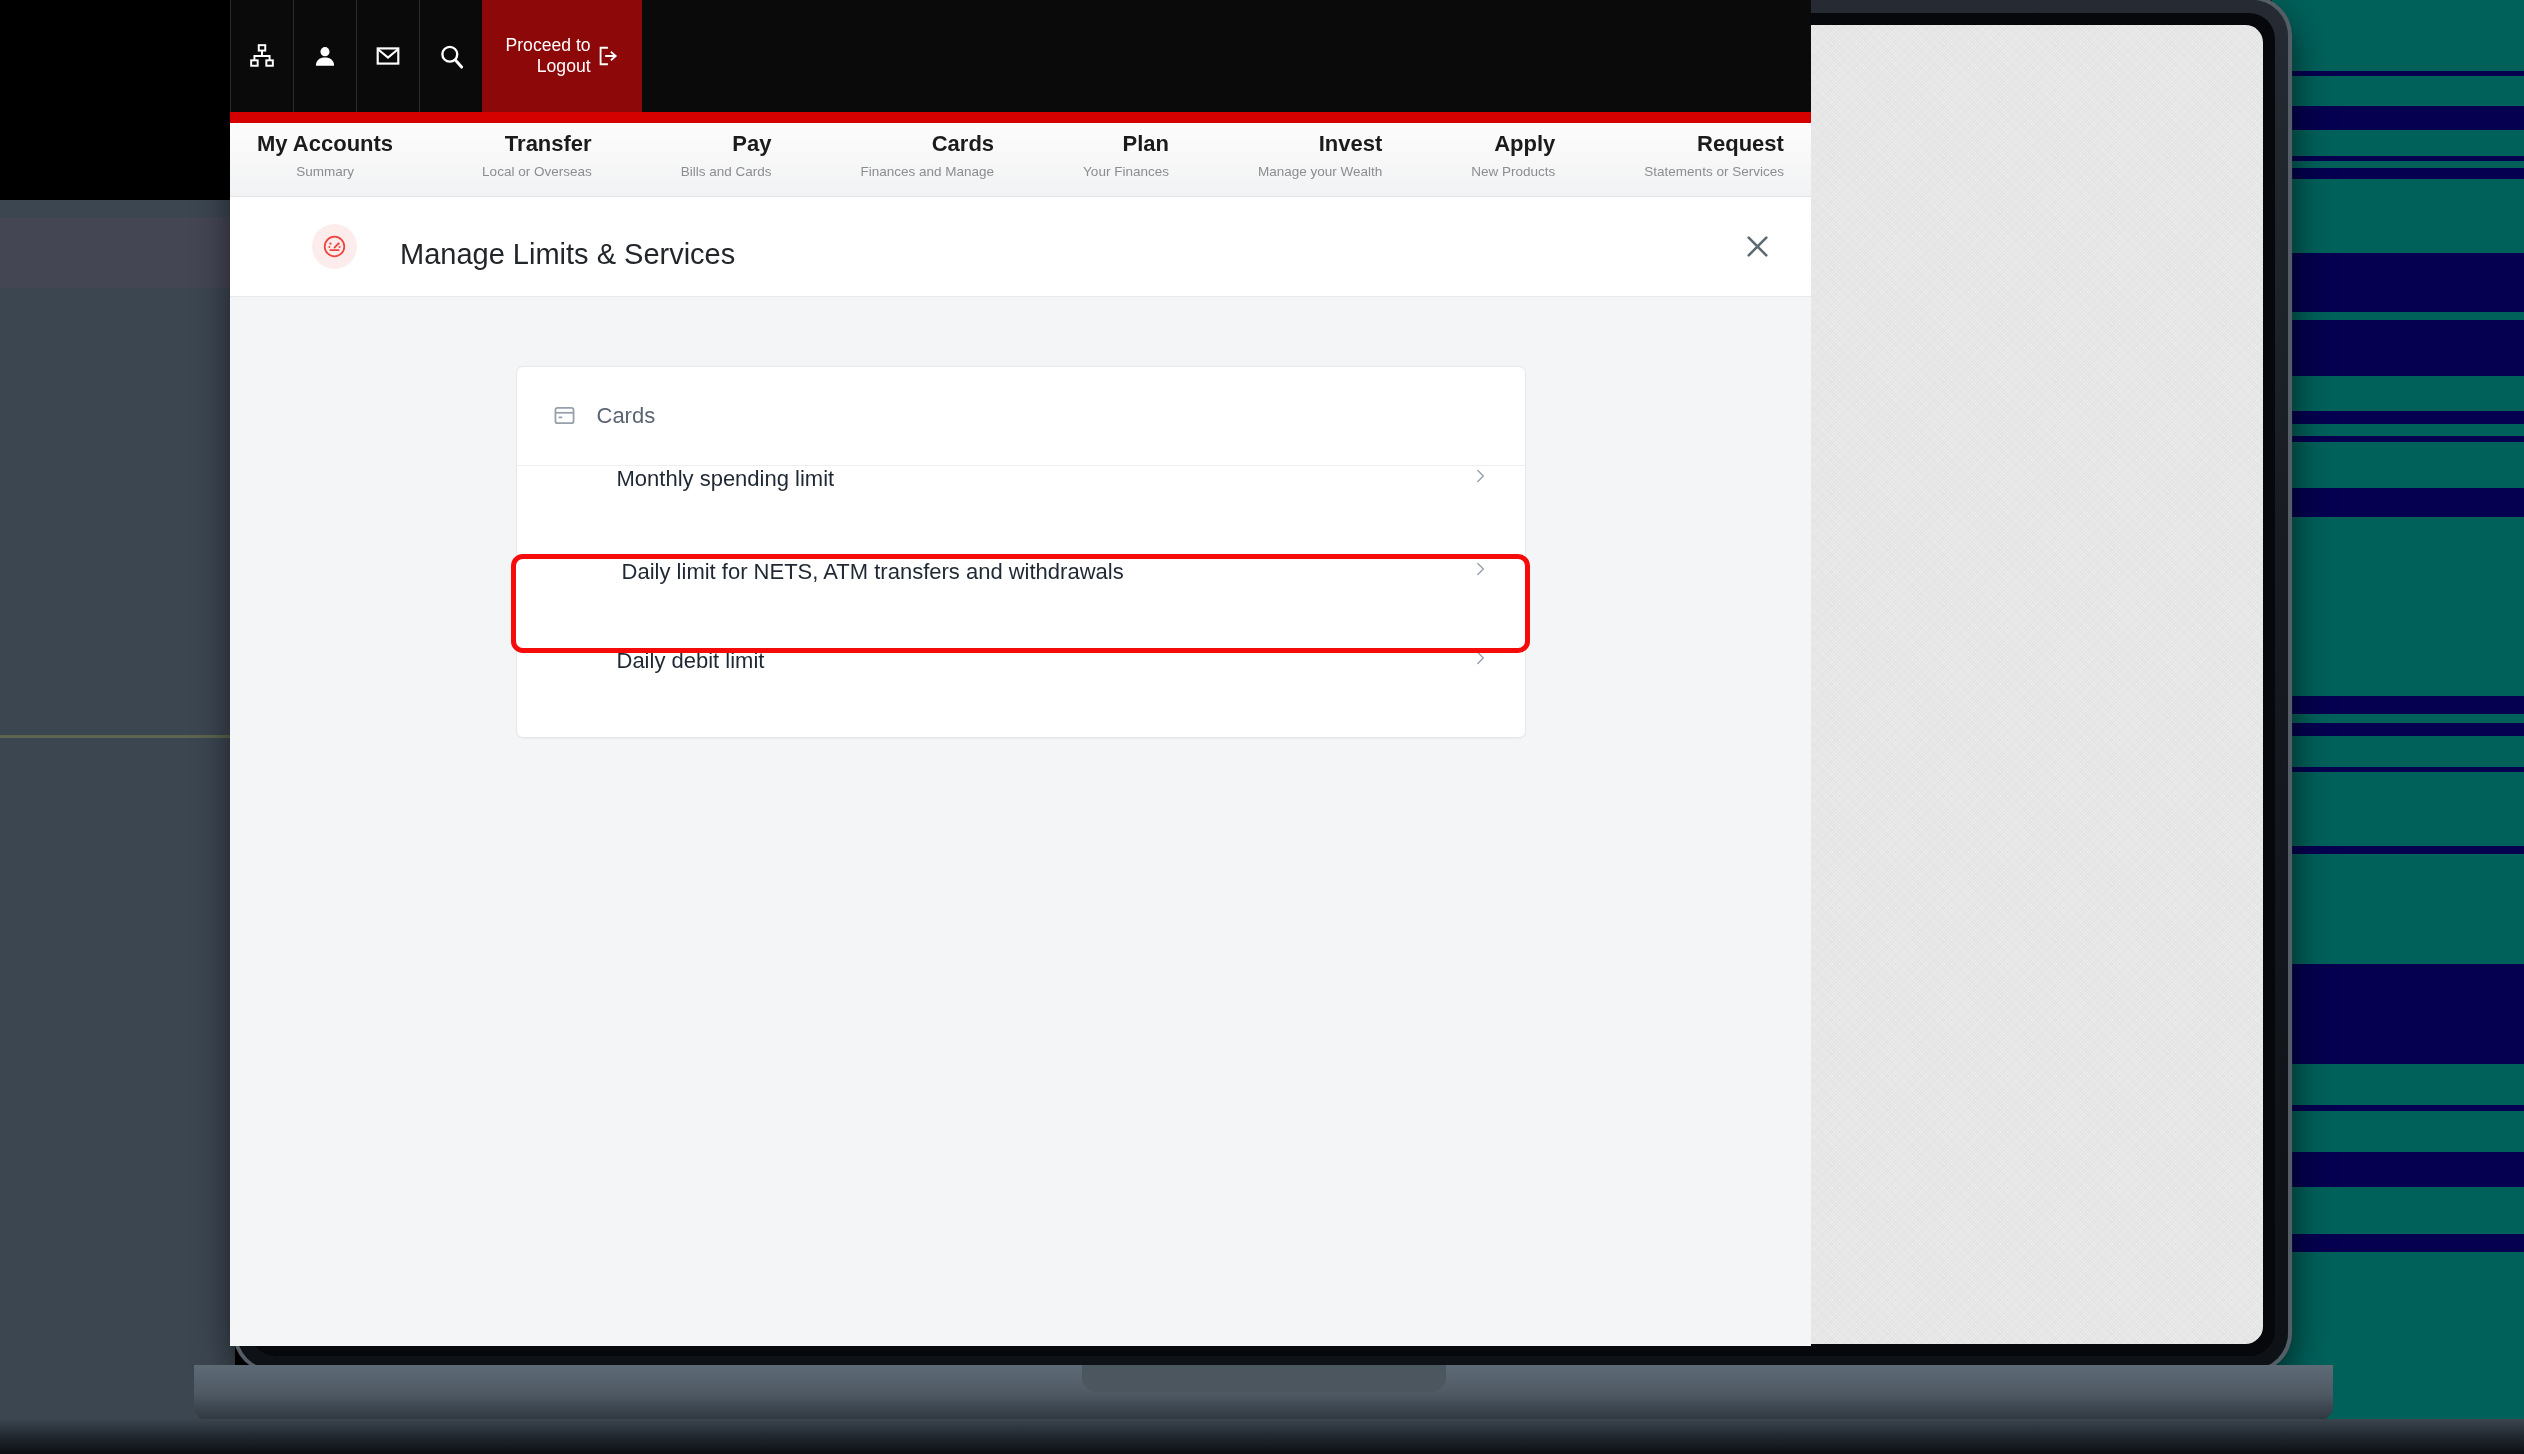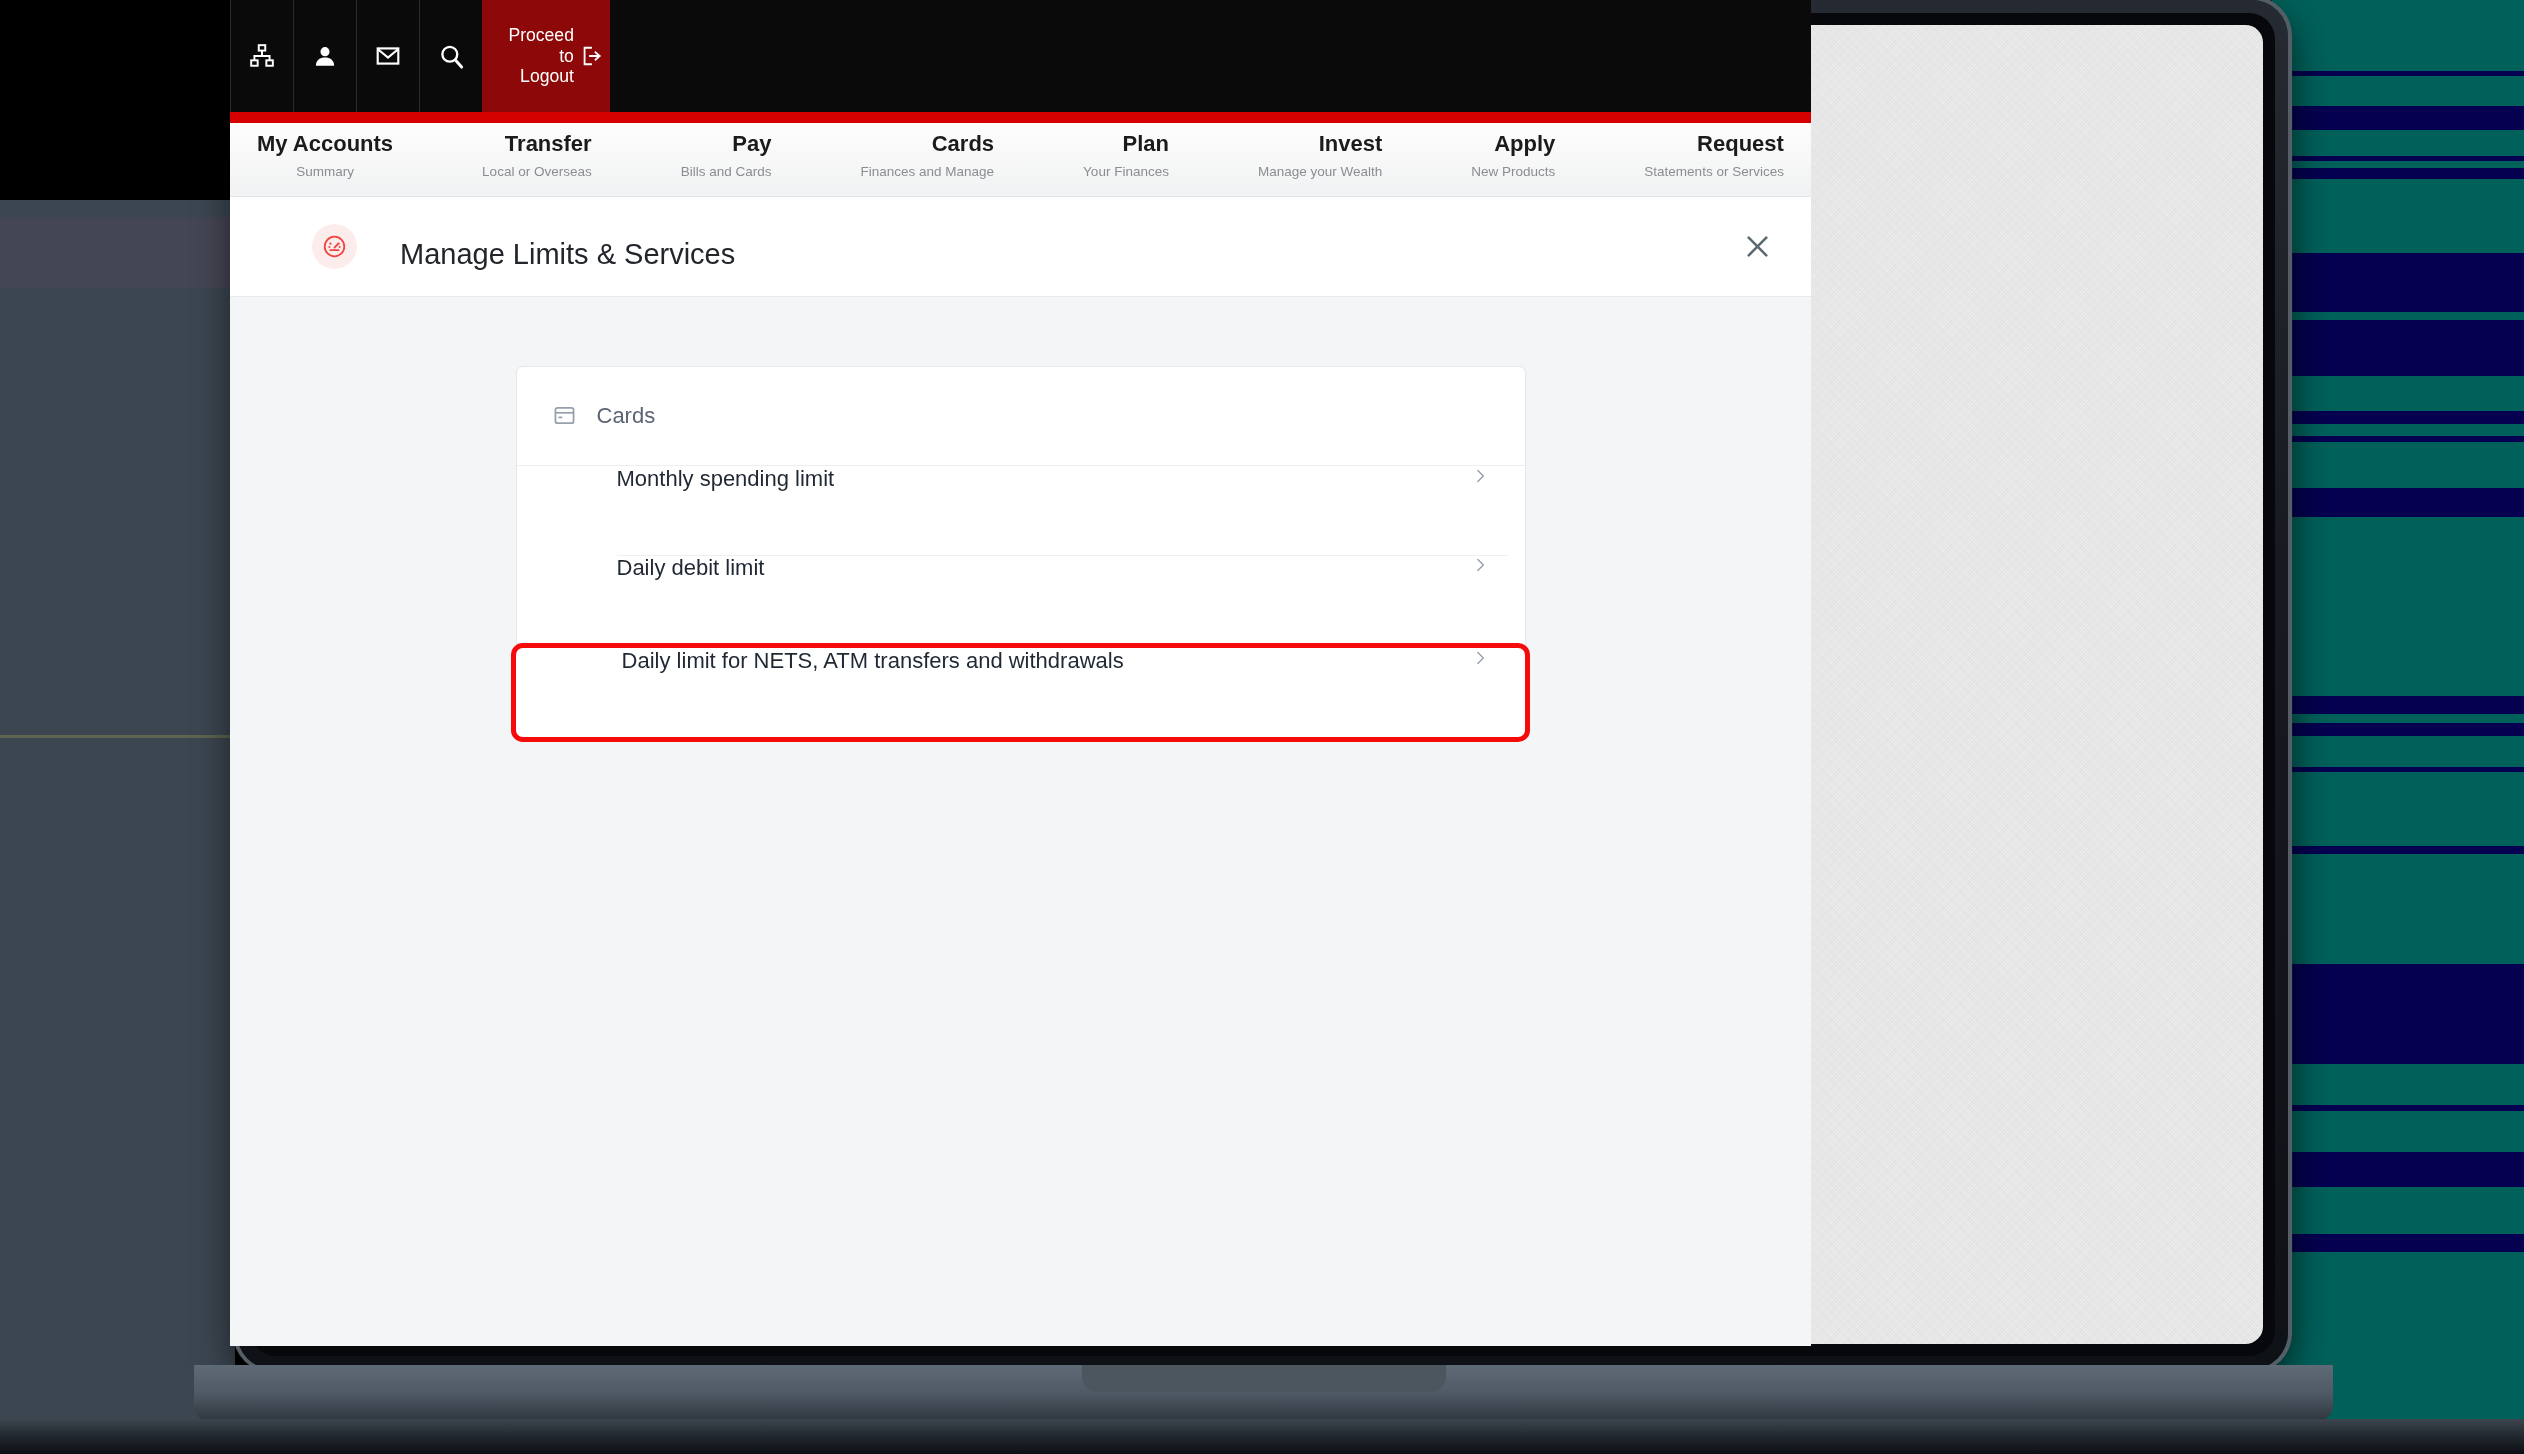--- a/index.html
+++ b/index.html
@@ -145,21 +145,21 @@
   .hdr-right { display: flex; align-items: stretch; }
   .hdr-icon {
     width: 62px;
     display: flex;
     align-items: center;
     justify-content: center;
     border-left: 0.6px solid #2b2b2b;
   }
   .hdr-icon svg { display: block; }
   .logout-btn {
-    width: 128px;
+    width: 160px;
     background: #8d0808;
     display: flex;
     align-items: center;
     justify-content: center;
     gap: 5.9px;
     padding: 0 8.2px;
     box-sizing: border-box;
   }
   .logout-text {
     color: #ffffff;
@@ -491,35 +491,35 @@
 
       <div class="sub-list" id="sub-list">
           <div class="sub-row">
             <span class="sub-row-label">Monthly spending limit</span>
             <span class="chev">
               <svg class="ico" width="20" height="20" viewBox="0 0 24 24" aria-hidden="true">
                 <path d="M9.4 5.4 L16 12 L9.4 18.6" fill="none" stroke="#97a0ad" stroke-width="1.7" stroke-linecap="round" stroke-linejoin="round"></path>
               </svg>
             </span>
           </div>
+          <div class="sub-row highlight">
+            <span class="sub-row-label">Daily limit for NETS, ATM transfers and withdrawals</span>
+            <span class="chev">
+              <svg class="ico" width="20" height="20" viewBox="0 0 24 24" aria-hidden="true">
+                <path d="M9.4 5.4 L16 12 L9.4 18.6" fill="none" stroke="#97a0ad" stroke-width="1.7" stroke-linecap="round" stroke-linejoin="round"></path>
+              </svg>
+            </span>
+          </div>
           <div class="sub-row">
             <span class="sub-row-label">Daily debit limit</span>
             <span class="chev">
               <svg class="ico" width="20" height="20" viewBox="0 0 24 24" aria-hidden="true">
                 <path d="M9.4 5.4 L16 12 L9.4 18.6" fill="none" stroke="#97a0ad" stroke-width="1.7" stroke-linecap="round" stroke-linejoin="round"></path>
               </svg>
             </span>
           </div>
-          <div class="sub-row highlight">
-            <span class="sub-row-label">Daily limit for NETS, ATM transfers and withdrawals</span>
-            <span class="chev">
-              <svg class="ico" width="20" height="20" viewBox="0 0 24 24" aria-hidden="true">
-                <path d="M9.4 5.4 L16 12 L9.4 18.6" fill="none" stroke="#97a0ad" stroke-width="1.7" stroke-linecap="round" stroke-linejoin="round"></path>
-              </svg>
-            </span>
-          </div>
         </div>
 
     </div>
   </div>
 
 </div>
 
 
 </body></html>

